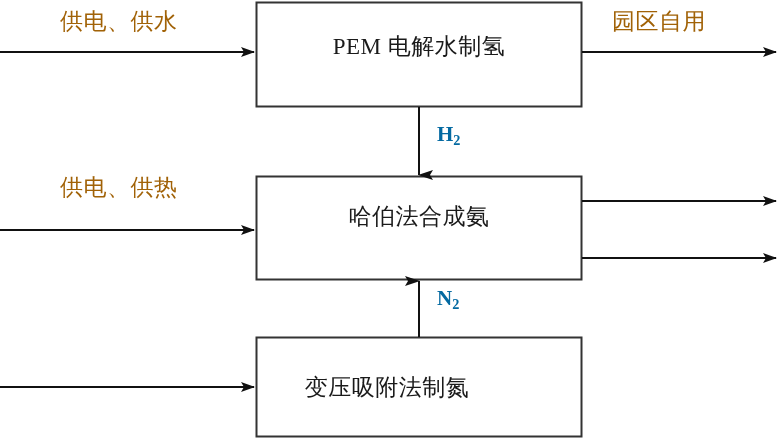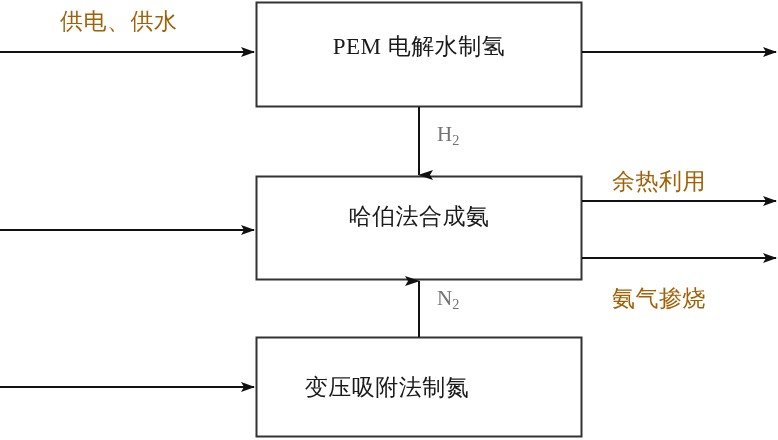--- a/index.html
+++ b/index.html
@@ -40,22 +40,23 @@
     font-family: "Liberation Serif", "DejaVu Serif", serif;
     font-size: 23px;
     color: #a16207;
     letter-spacing: 0.5px;
     white-space: nowrap;
   }
   .stream-label {
     position: absolute;
     font-family: "Liberation Serif", "DejaVu Serif", serif;
     font-size: 21px;
-    color: #737373;
+    color: #0369a1;
     white-space: nowrap;
+    font-weight: bold;
   }
   .stream-label sub {
     font-size: 0.68em;
     vertical-align: -0.28em;
     letter-spacing: 0;
   }
   .box-hit {
     position: absolute;
     background: transparent;
   }
@@ -98,21 +99,21 @@
 
   <div class="node-label" style="left:256px; top:2px; width:326px; height:88px;">PEM 电解水制氢</div>
   <div class="node-label" style="left:256px; top:176px; width:326px; height:80px;">哈伯法合成氨</div>
   <div class="node-label" style="left:256px; top:337px; width:262px; height:100px;">变压吸附法制氮</div>
 
   <div class="box-hit" style="left:256px; top:2px; width:326px; height:105px;"></div>
   <div class="box-hit" style="left:256px; top:176px; width:326px; height:104px;"></div>
   <div class="box-hit" style="left:256px; top:337px; width:326px; height:100px;"></div>
 
   <div class="edge-label" style="left:60px; top:6px;">供电、供水</div>
+  <div class="edge-label" style="left:60px; top:172px;">供电、供热</div>
 
-  <div class="edge-label" style="left:612px; top:166px;">余热利用</div>
-  <div class="edge-label" style="left:612px; top:283px;">氨气掺烧</div>
+  <div class="edge-label" style="left:612px; top:6px;">园区自用</div>
 
   <div class="stream-label" style="left:437px; top:122px;"><span>H</span><sub>2</sub></div>
 
   <div class="stream-label" style="left:437px; top:286px;text-align:right;"><span>N</span><sub>2</sub></div>
 
 </div>
 
 </body></html>

